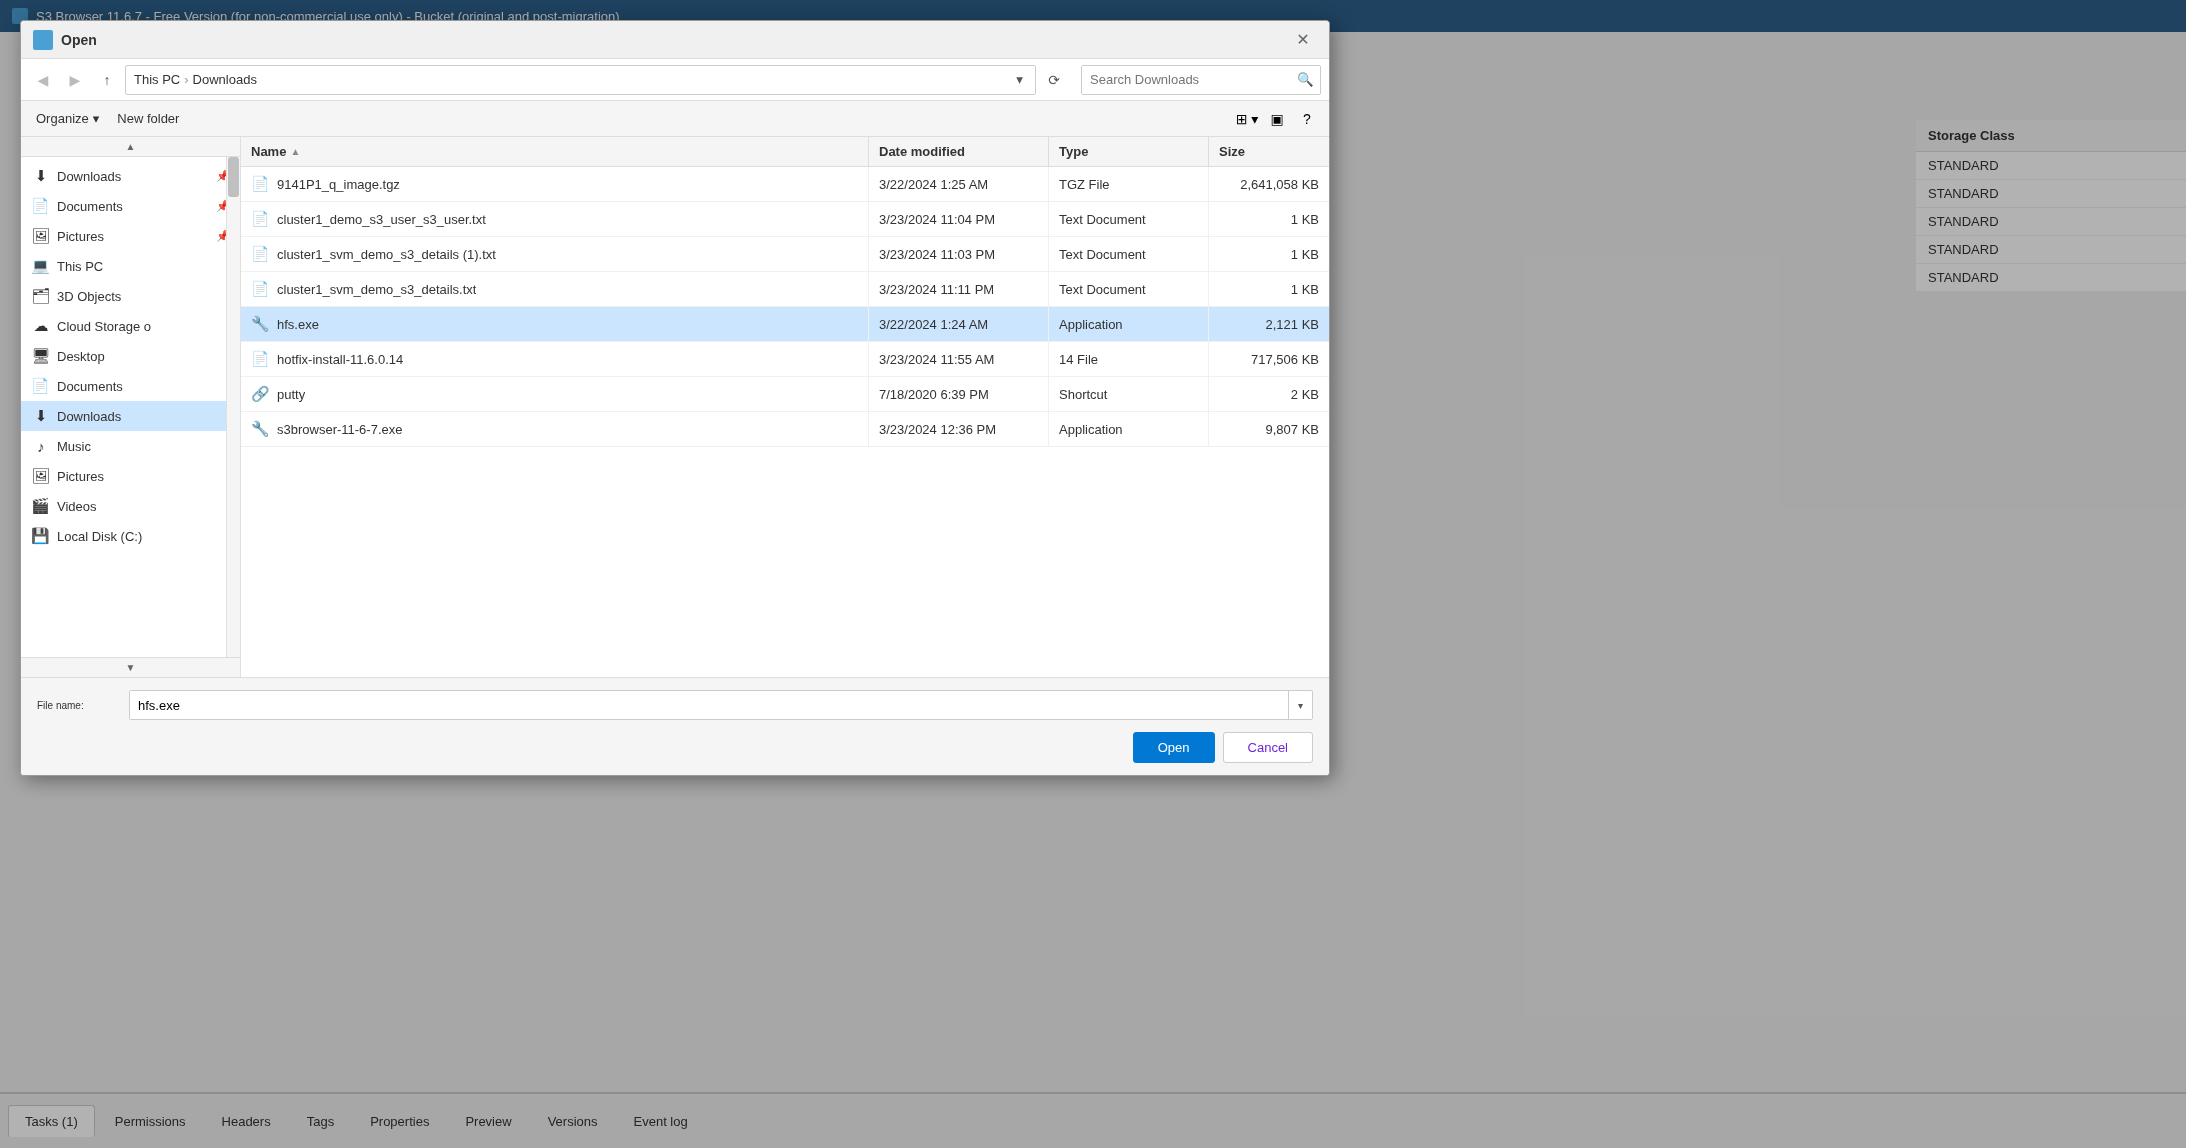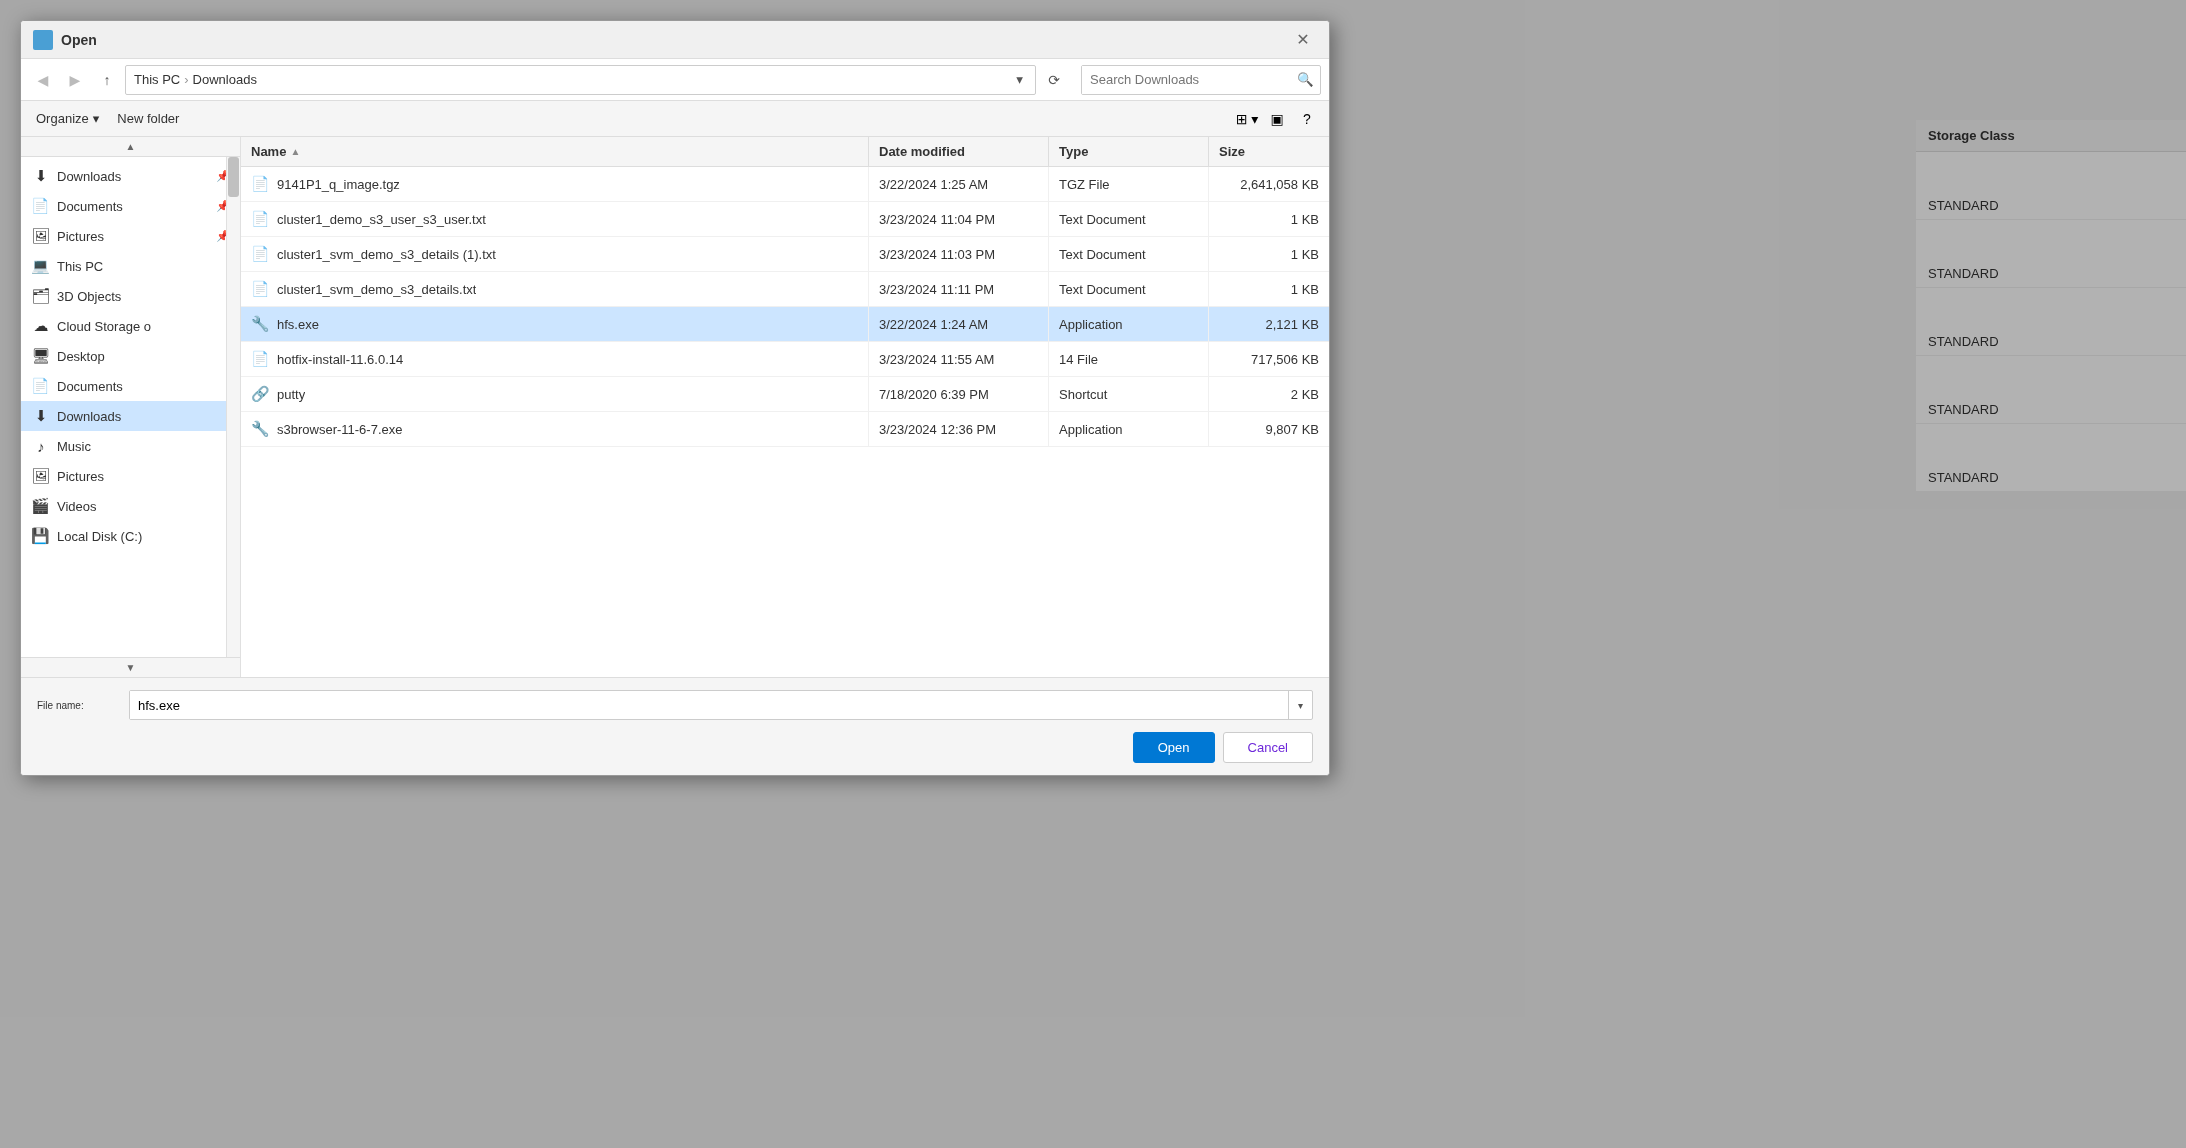--- a/index.html
+++ b/index.html
@@ -51,21 +51,20 @@
       font-weight: 600;
       color: #333;
       border-bottom: 1px solid #ddd;
       background: #f5f5f5;
     }
 
     .storage-class-item {
       padding: 6px 12px;
       color: #333;
       border-bottom: 1px solid #f0f0f0;
-      margin-top: 40px;
     }
 
     
     .bottom-bar {
       position: absolute;
       bottom: 0;
       left: 0;
       right: 0;
       height: 56px;
       background: #f0f0f0;
@@ -539,32 +538,48 @@
       height: 40px;
       background: #c0c0c0;
       border-radius: 3px;
     }
   </style>
 </head>
 <body>
 
 <div class="s3-background">
 
+  <div class="s3-titlebar">
+    <span class="s3-icon"></span>
+    <span>S3 Browser 11.6.7 - Free Version (for non-commercial use only) - Bucket (original and post-migration)</span>
+  </div>
 
   <div class="storage-class-col">
     <div class="storage-class-header">Storage Class</div>
     <div id="storage-class-items">
         <div class="storage-class-item">STANDARD</div>
         <div class="storage-class-item">STANDARD</div>
         <div class="storage-class-item">STANDARD</div>
         <div class="storage-class-item">STANDARD</div>
         <div class="storage-class-item">STANDARD</div>
       </div>
   </div>
 
+  <div class="bottom-bar">
+    <div class="bottom-tabs" id="bottom-tabs">
+        <div class="bottom-tab active">Tasks (1)</div>
+        <div class="bottom-tab">Permissions</div>
+        <div class="bottom-tab">Headers</div>
+        <div class="bottom-tab">Tags</div>
+        <div class="bottom-tab">Properties</div>
+        <div class="bottom-tab">Preview</div>
+        <div class="bottom-tab">Versions</div>
+        <div class="bottom-tab">Event log</div>
+      </div>
+  </div>
 </div>
 
 <div class="dialog-overlay">
   <div class="open-dialog">
 
     <div class="dialog-titlebar">
       <div class="dialog-title-left">
         <div class="dialog-title-icon"></div>
         <span>Open</span>
       </div>

